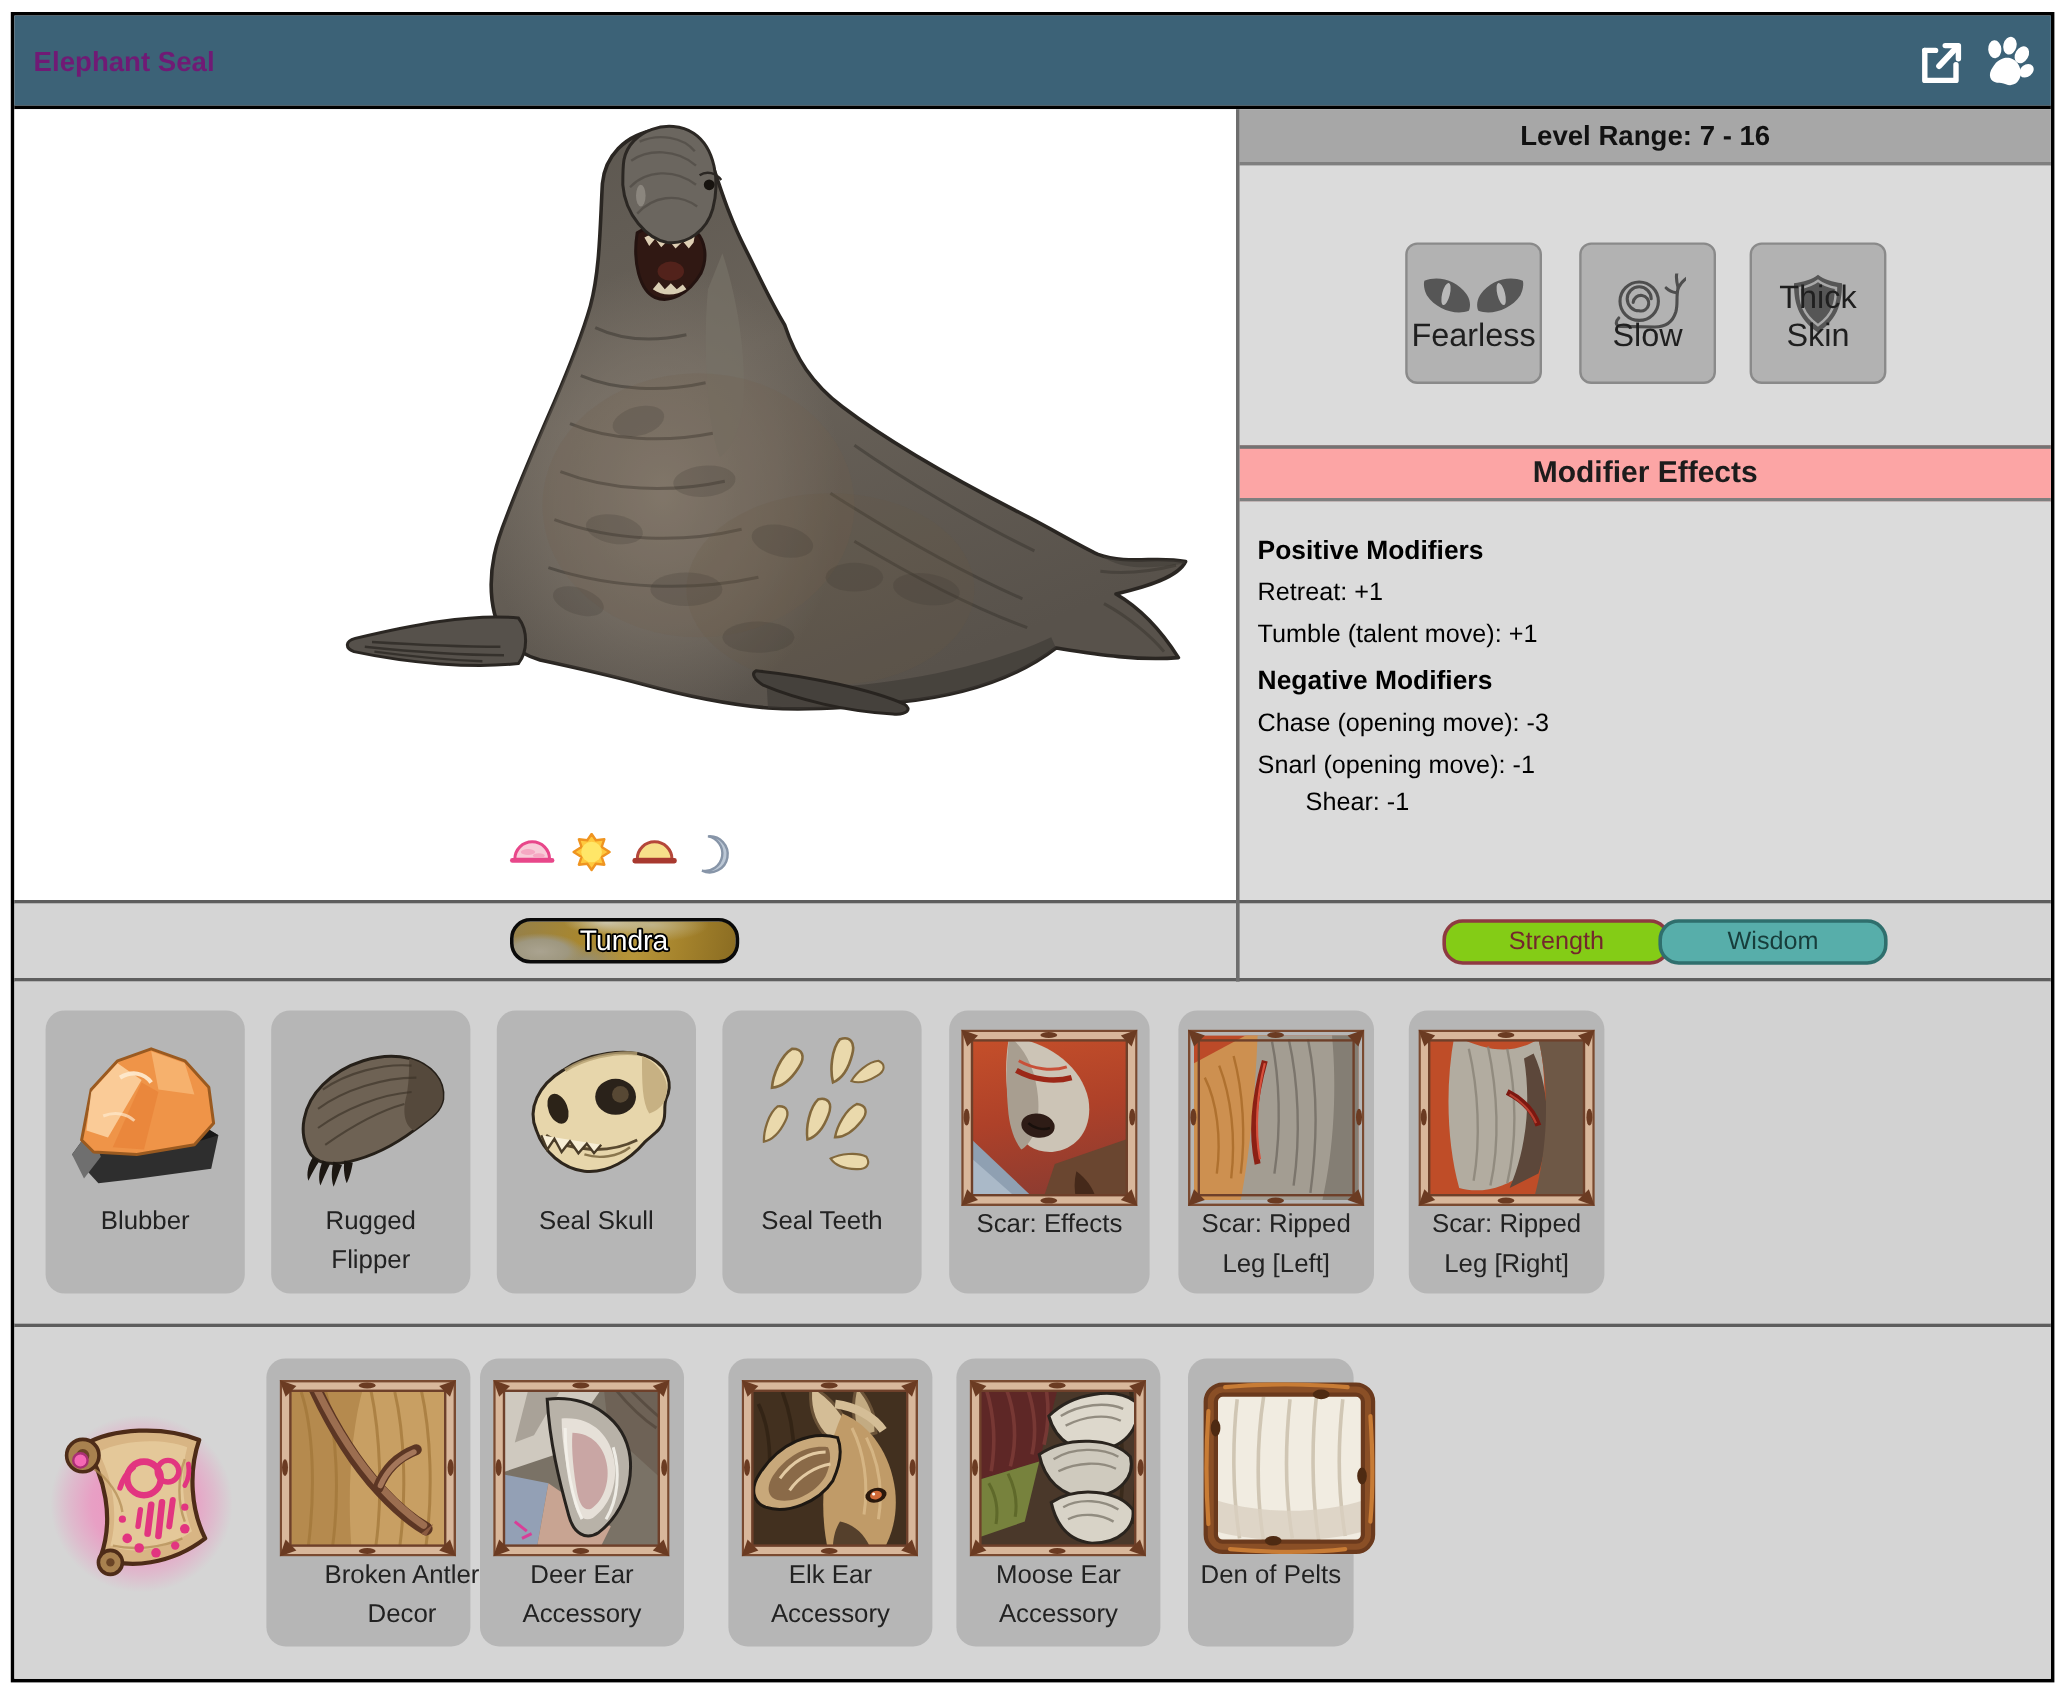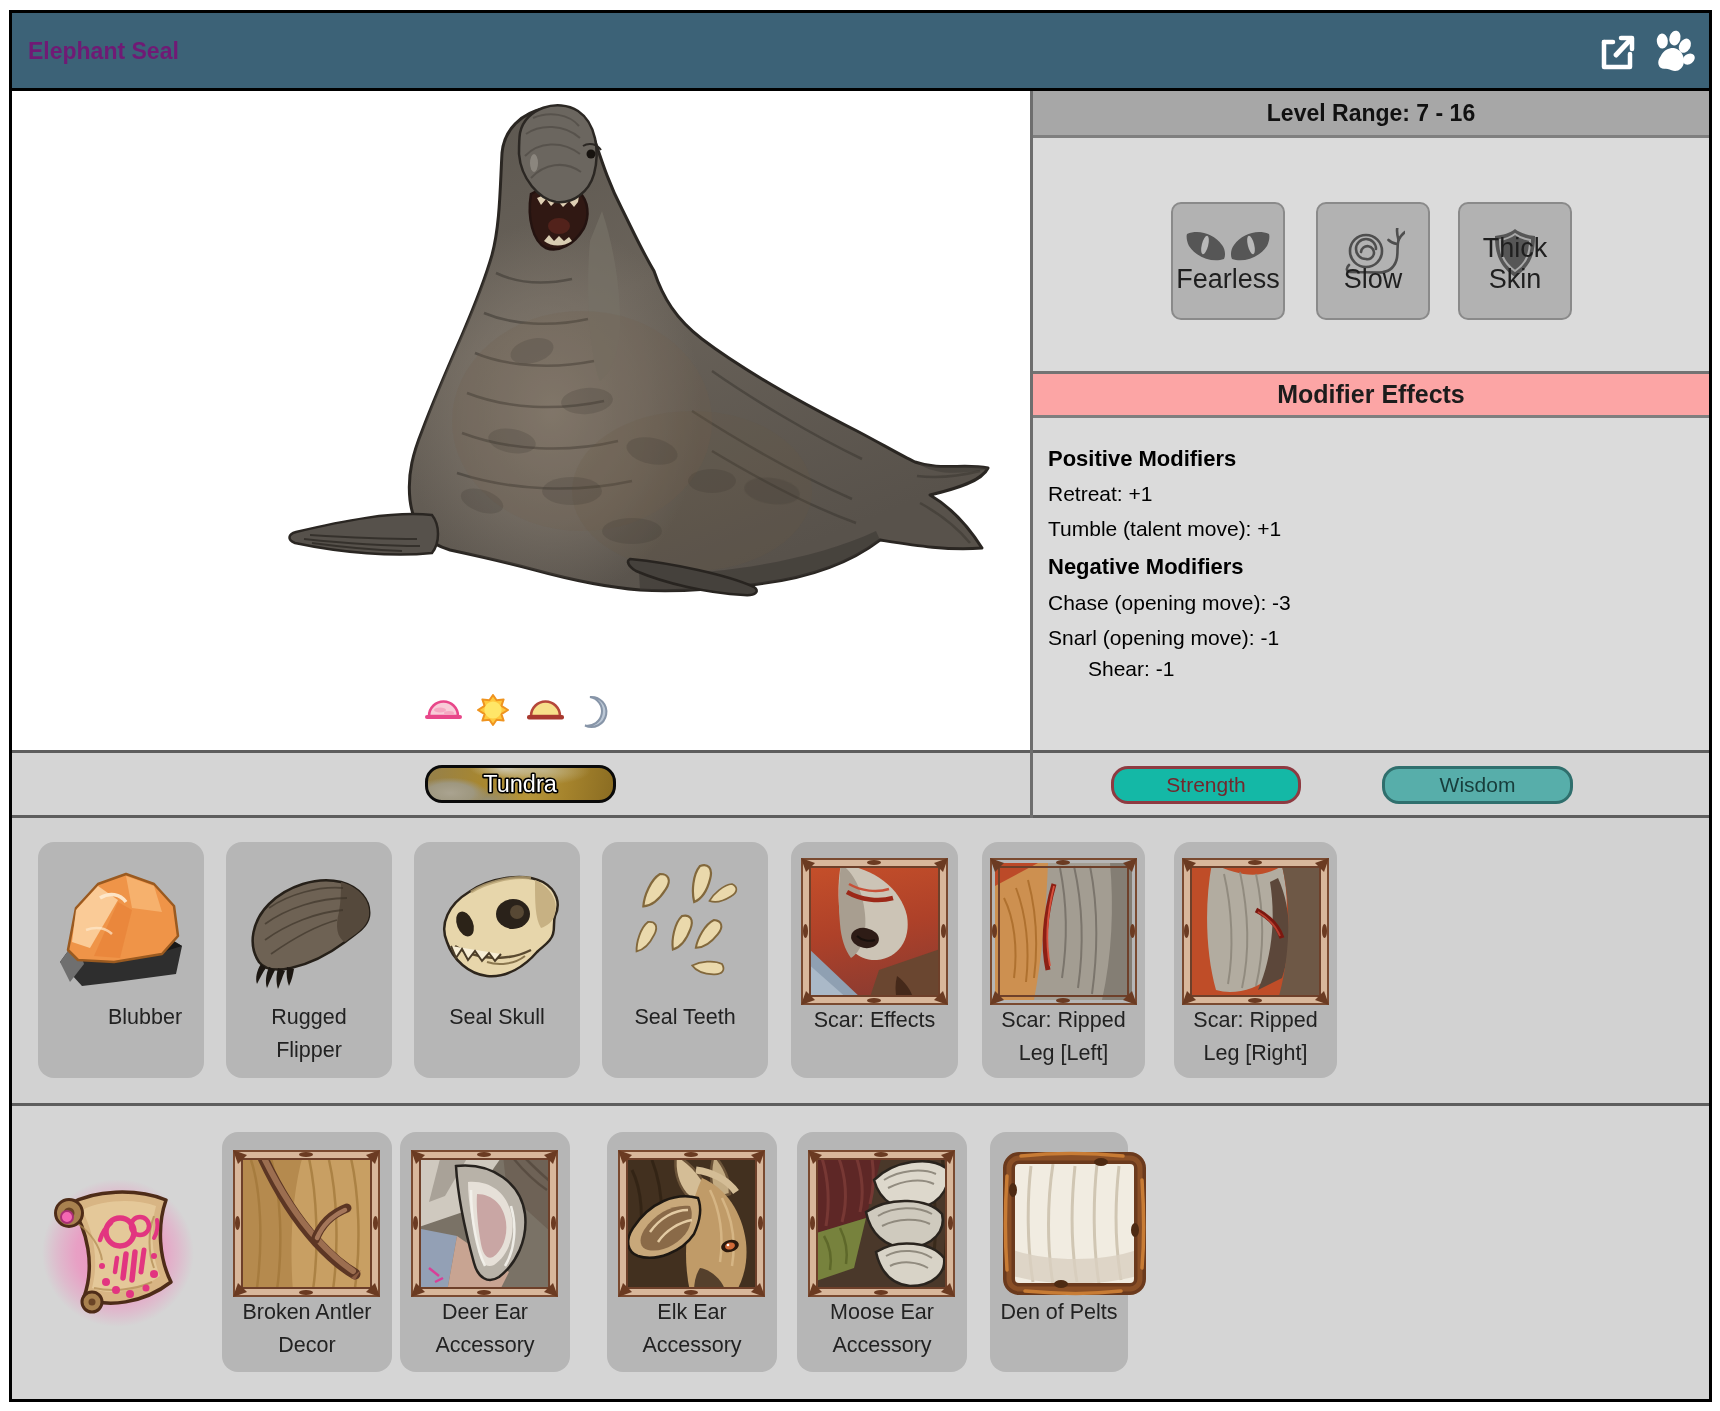--- a/index.html
+++ b/index.html
@@ -29,21 +29,21 @@
   .tbtn .lab{position:absolute;left:0;bottom:23px;width:100%;text-align:center;font-size:27px;color:#1f1f1f;}
   .tbtn svg{position:absolute;left:50%;top:24px;transform:translateX(-50%);}
   .tundra{left:425px;top:765px;width:185px;height:32px;border:3px solid #0a0a0a;border-radius:17px;
     background:
       radial-gradient(ellipse 52px 22px at 12% 78%, #aaa390 0%, #9e977f 45%, rgba(170,160,140,0) 70%),
       radial-gradient(ellipse 44px 18px at 32% 100%, #958e74 0%, rgba(160,150,130,0) 75%),
       radial-gradient(ellipse 45px 14px at 42% 0%, #cdc7b0 0%, rgba(205,199,176,0) 80%),
       radial-gradient(ellipse 60px 18px at 62% 8%, #c0b48a 0%, rgba(192,180,138,0) 80%),
       linear-gradient(100deg, #95804a 0%, #a8872f 30%, #b6953a 55%, #a5832c 75%, #8a6c22 100%);}
   .pill{top:766px;height:32px;border-radius:17px;font-size:21px;text-align:center;line-height:32px;}
-  .strength{left:1111px;width:184px;background:#14b8a6;border:3px solid #8e3a41;color:#73272d;}
+  .strength{left:1202px;width:184px;background:#84cc16;border:3px solid #8e3a41;color:#73272d;}
   .wisdom{left:1382px;width:185px;background:#57aeaa;border:3px solid #2f6f6d;color:#173d3b;}
   .card{background:#b6b6b6;border-radius:16px;}
   .card .cl{position:absolute;left:0;width:100%;text-align:center;font-size:21.5px;color:#222;line-height:33px;}
   .r1{top:842px;height:236px;}
   .r2{top:1132px;height:240px;}
 </style>
 </head>
 <body>
 <div class="abs frame"></div>
 <div class="abs hdr"></div>
@@ -211,21 +211,21 @@
     <path d="M 4,94 L 20,72 L 96,60 L 126,78 L 120,106 L 60,114 L 26,118 Z" fill="#2e2e2e"></path>
     <path d="M 4,94 L 20,72 L 28,96 L 14,114 Z" fill="#6f6f6f"></path>
     <path d="M 20,72 L 96,60 L 126,78 L 100,86 L 32,90 Z" fill="#181818"></path>
     <path d="M 12,82 L 20,40 L 42,16 L 70,6 L 98,16 L 118,38 L 122,68 L 106,86 L 58,94 L 22,92 Z" fill="#ef9448" stroke="#9a5a20" stroke-width="2.5" stroke-linejoin="round"></path>
     <path d="M 20,42 L 42,18 L 62,32 L 34,80 L 16,74 Z" fill="#fbd0a0" opacity="0.9"></path>
     <path d="M 70,8 L 98,18 L 106,44 L 76,40 Z" fill="#f7b877" opacity="0.8"></path>
     <path d="M 62,34 L 76,42 L 64,90 L 38,88 Z" fill="#e8833a" opacity="0.8"></path>
     <path d="M 44,30 C 54,24 64,26 70,34" stroke="#fde8cc" stroke-width="3.5" fill="none" opacity="0.95"></path>
     <path d="M 30,62 C 40,58 50,60 56,66" stroke="#fde8cc" stroke-width="2.5" fill="none" opacity="0.7"></path>
   </svg>
-  <div class="cl" style="top:159px;padding-left:24px;">Blubber</div>
+  <div class="cl" style="top:159px;">Blubber</div>
 </div>
 <div class="abs card r1" style="left:226px;width:166px;">
   <svg class="abs" style="left:13px;top:22px;" width="140" height="132" viewBox="0 0 140 132">
     <path d="M 20,98 C 8,80 14,56 30,40 C 48,22 78,12 102,18 C 120,23 132,36 130,52 C 128,64 116,70 106,78 C 90,90 70,100 52,104 C 38,107 26,106 20,98 Z" fill="#6e6254" stroke="#262019" stroke-width="2.5"></path>
     <path d="M 102,18 C 120,23 132,36 130,52 C 128,64 116,70 106,78 C 98,74 96,62 100,48 C 102,36 102,26 102,18 Z" fill="#55493c"></path>
     <g fill="#1c1712">
       <path d="M 22,100 C 18,106 16,114 18,120 C 21,114 24,108 27,104 Z"></path>
       <path d="M 30,103 C 27,110 26,118 28,124 C 31,117 34,110 36,106 Z"></path>
       <path d="M 39,104 C 37,111 37,119 39,125 C 42,118 44,111 46,107 Z"></path>
       <path d="M 48,103 C 47,110 48,117 50,122 C 53,116 54,110 55,105 Z"></path>
@@ -436,21 +436,21 @@
       <path d="M 0,0 L 14,5 L 5,14 Z"></path>
       <path d="M 147,0 L 142,14 L 133,5 Z"></path>
       <path d="M 0,147 L 5,133 L 14,142 Z"></path>
       <path d="M 147,147 L 133,142 L 142,133 Z"></path>
       <ellipse cx="73" cy="4.5" rx="7" ry="2.5"></ellipse>
       <ellipse cx="73" cy="142.5" rx="7" ry="2.5"></ellipse>
       <ellipse cx="4.5" cy="73" rx="2.5" ry="7"></ellipse>
       <ellipse cx="142.5" cy="73" rx="2.5" ry="7"></ellipse>
     </g>
   </svg>
-  <div class="cl" style="top:164px;">Broken Antler<br>Decor</div>
+  <div class="cl" style="top:164px;padding-left:28px;">Broken Antler<br>Decor</div>
 </div>
 <div class="abs card r2" style="left:400px;width:170px;">
   <svg class="abs" style="left:11px;top:18px;" width="147" height="147" viewBox="0 0 147 147">
     <rect x="5" y="5" width="137" height="137" fill="#7a7266"></rect>
     <path d="M 5,5 L 92,5 L 52,62 L 5,78 Z" fill="#cfc9bf"></path>
     <path d="M 30,5 L 58,5 L 34,46 L 18,52 Z" fill="#a9a298"></path>
     <path d="M 92,5 L 142,5 L 142,84 L 96,42 Z" fill="#6e6256"></path>
     <g stroke="#55493e" stroke-width="2.5" fill="none" opacity="0.8">
       <path d="M 102,8 C 112,20 124,32 136,40"></path>
       <path d="M 112,6 C 122,16 132,26 140,32"></path>

